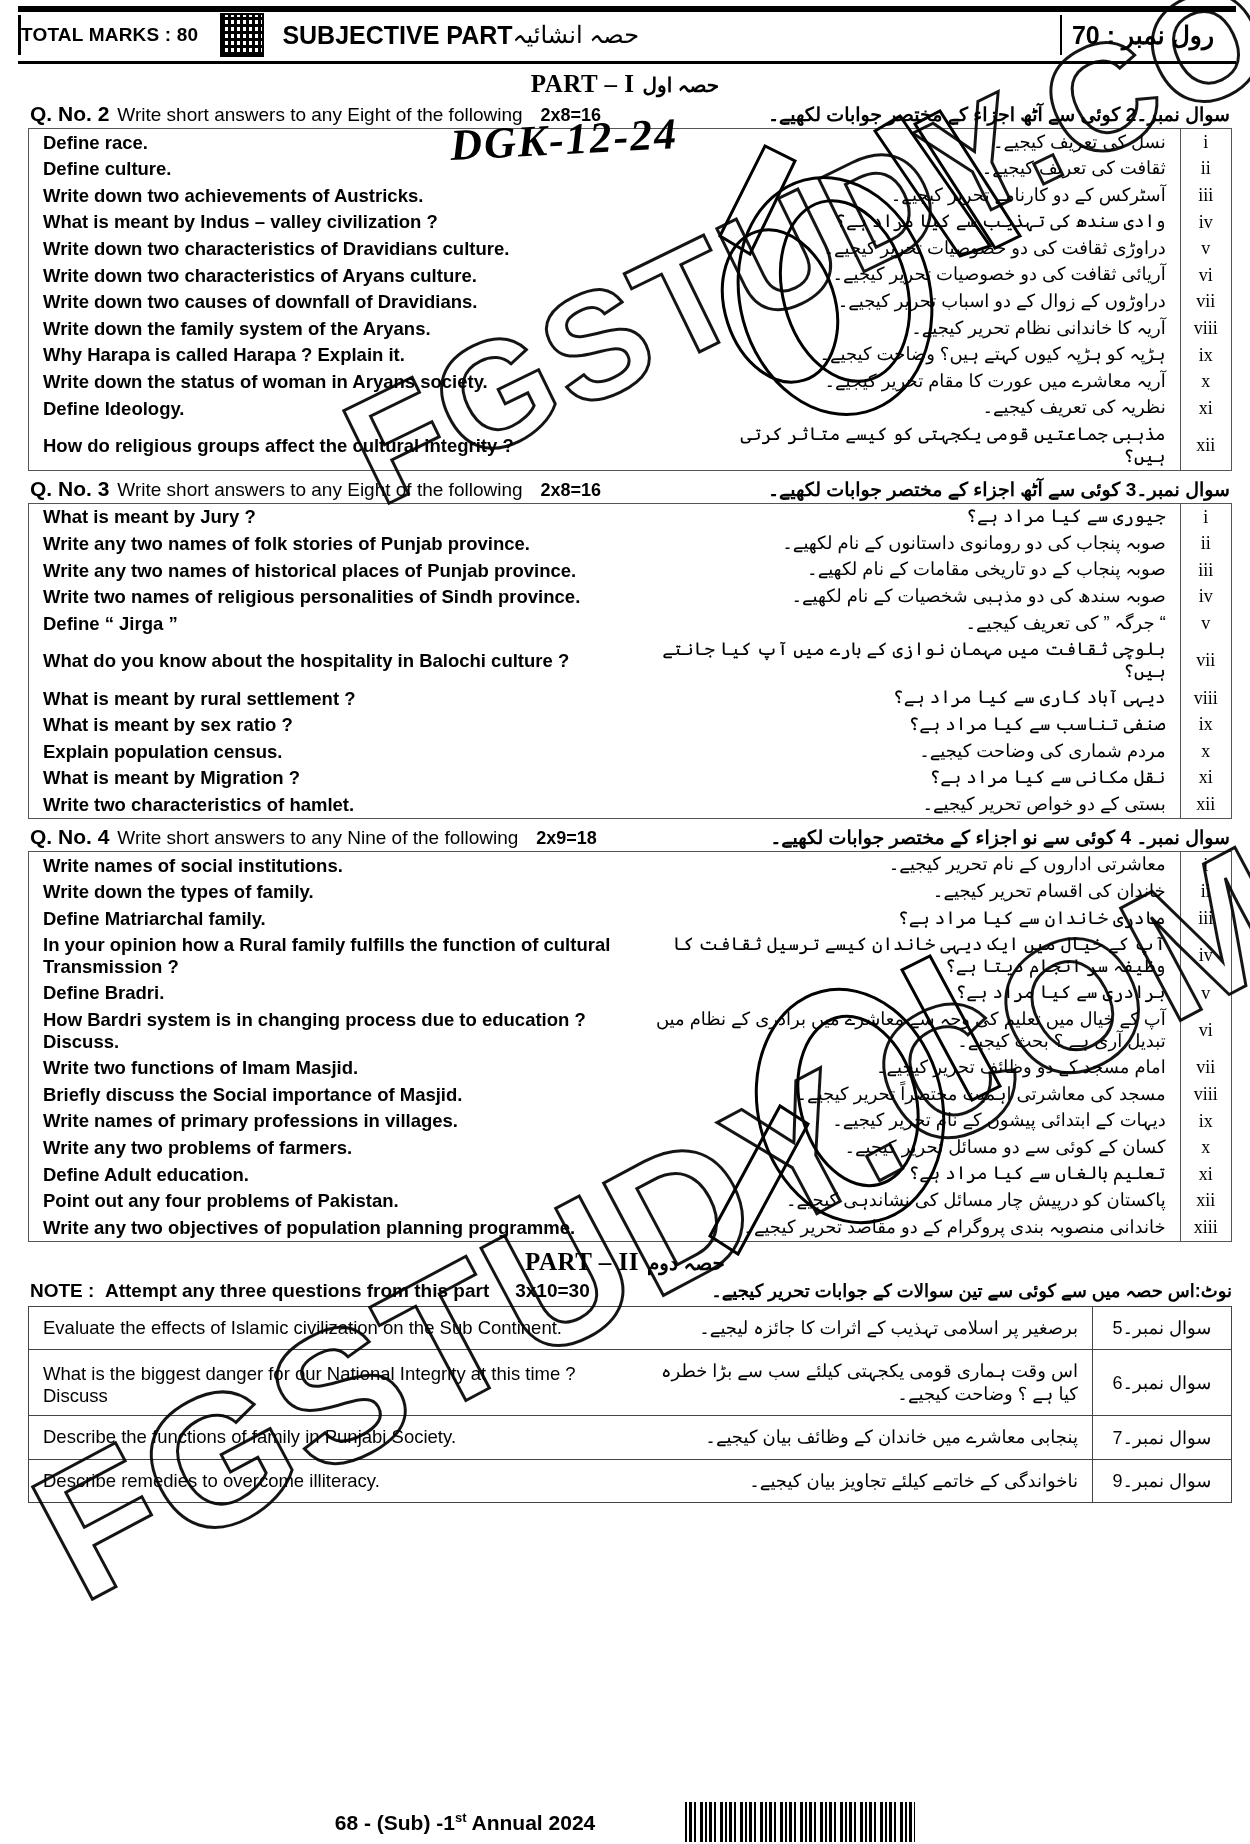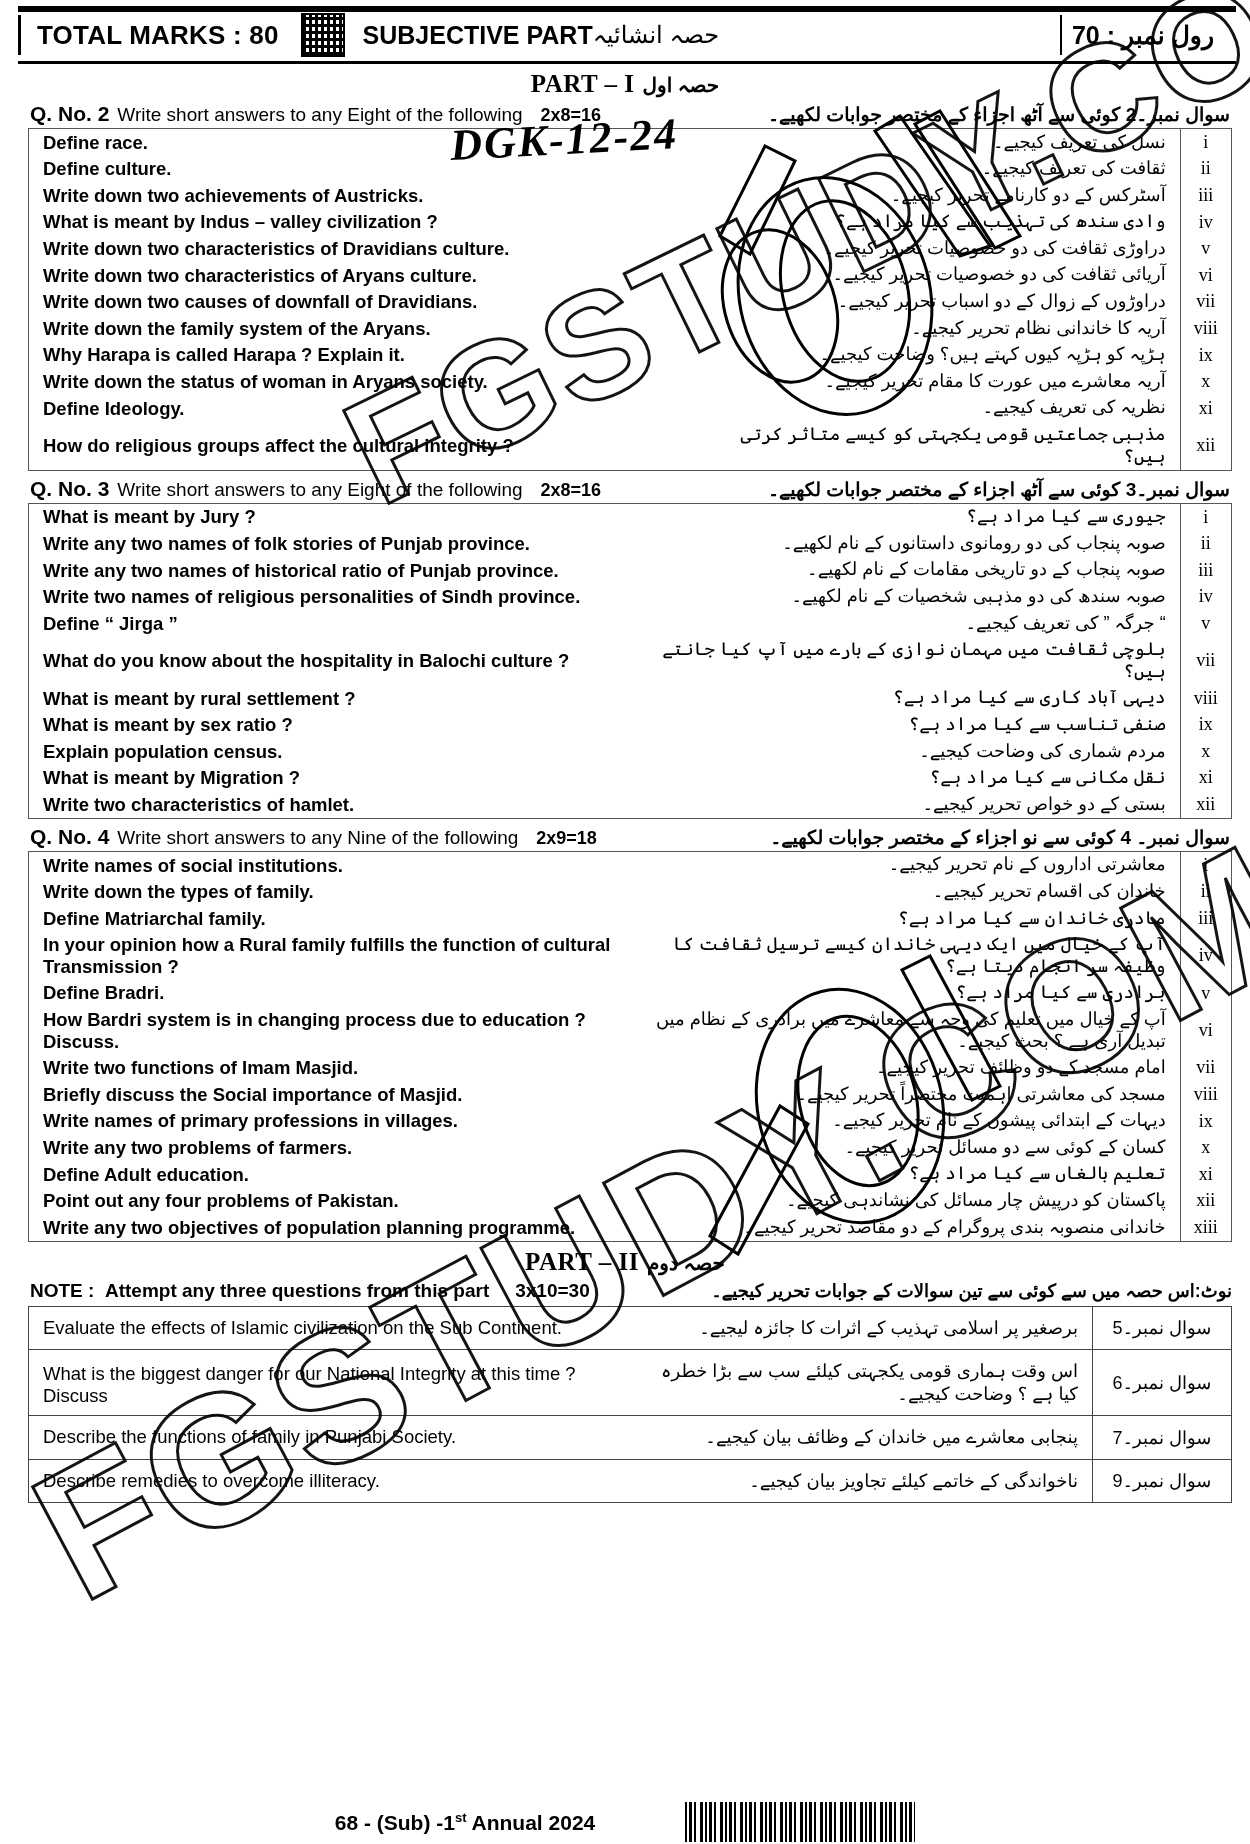--- a/index.html
+++ b/index.html
@@ -33,25 +33,24 @@
     border-top: 3px solid #000;
     border-bottom: 0;
   }
   .header-bar:before {
     content: "";
     position: absolute;
     left: 0; right: 0; top: 0;
     border-top: 3px solid #000;
   }
   .total-marks {
-    font-size: 26px;
+    font-size: 19px;
     font-weight: bold;
     letter-spacing: .2px;
     white-space: nowrap;
-    padding-left: 16px;
     border-left: 3px solid #000;
     height: 40px;
     display: flex;
     align-items: center;
   }
   .qr {
     width: 44px;
     height: 44px;
     margin: 0 18px 0 22px;
     flex: none;
@@ -404,21 +403,21 @@
           <td class="eng">What is meant by Jury ?</td>
           <td class="urd">جیوری سے کیا مراد ہے؟</td>
           <td class="num">i</td>
         </tr>
         <tr>
           <td class="eng">Write any two names of folk stories of Punjab province.</td>
           <td class="urd">صوبہ پنجاب کی دو رومانوی داستانوں کے نام لکھیے۔</td>
           <td class="num">ii</td>
         </tr>
         <tr>
-          <td class="eng">Write any two names of historical ratio of Punjab province.</td>
+          <td class="eng">Write any two names of historical places of Punjab province.</td>
           <td class="urd">صوبہ پنجاب کے دو تاریخی مقامات کے نام لکھیے۔</td>
           <td class="num">iii</td>
         </tr>
         <tr>
           <td class="eng">Write two names of religious personalities of Sindh province.</td>
           <td class="urd">صوبہ سندھ کی دو مذہبی شخصیات کے نام لکھیے۔</td>
           <td class="num">iv</td>
         </tr>
         <tr>
           <td class="eng">Define “ Jirga ”</td>

